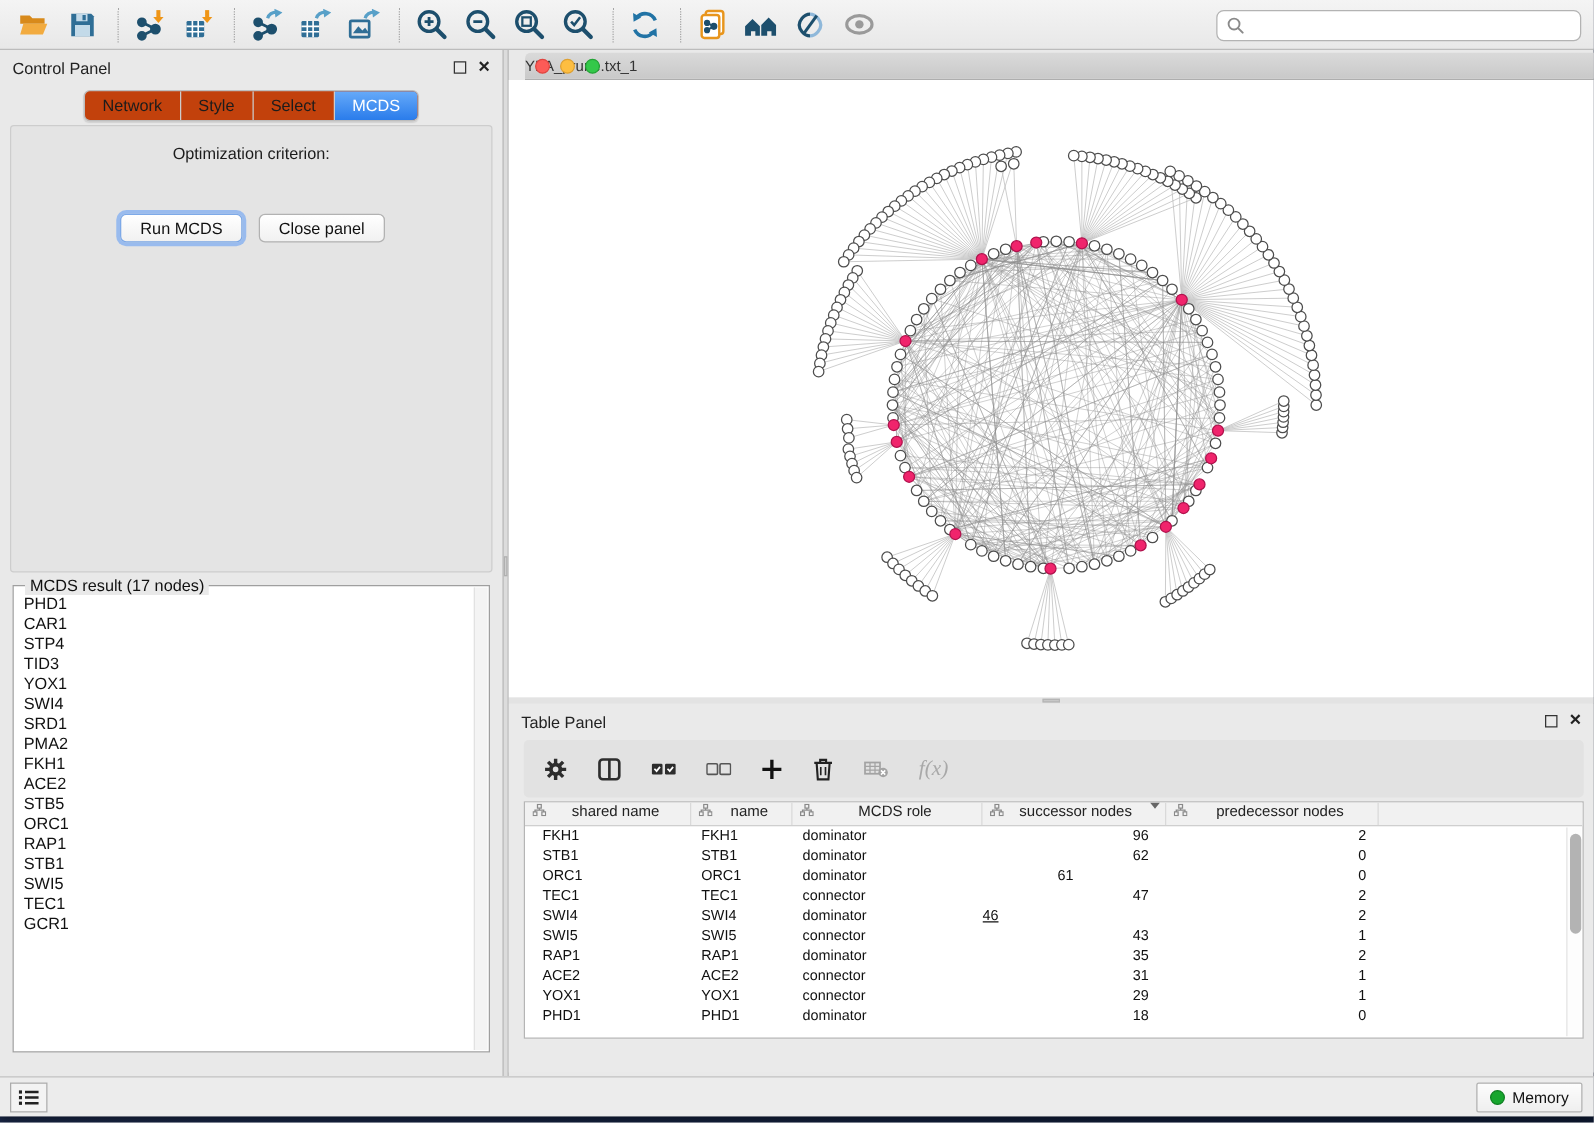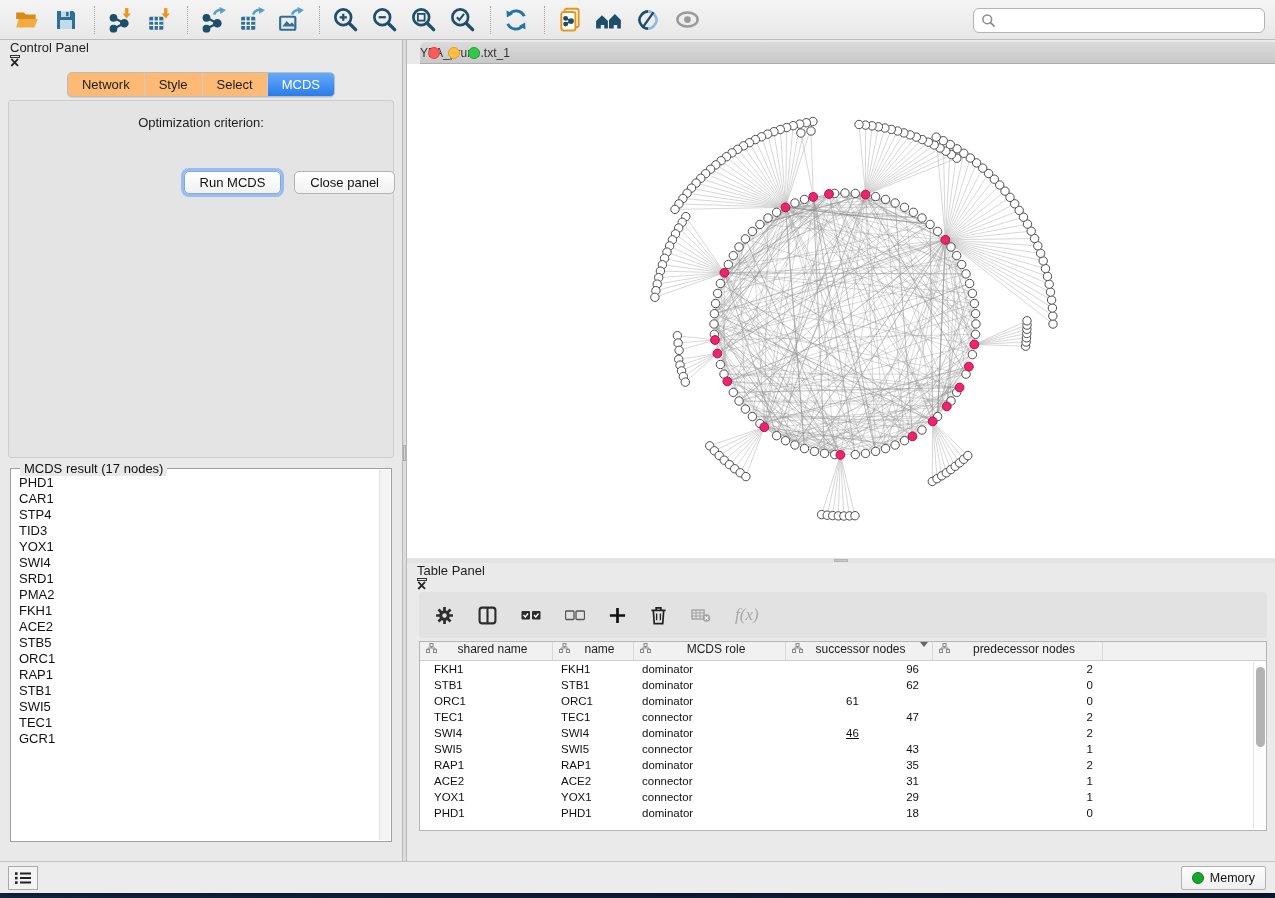--- a/index.html
+++ b/index.html
@@ -16,36 +16,36 @@
     background:linear-gradient(#f4f4f4,#e8e8e8); border-bottom:1px solid #bcbcbc;
     display:flex; align-items:center; padding-left:12px; }
   .tbtn { width:30px; height:30px; display:flex; align-items:center; justify-content:center; margin-right:9px; border-radius:4px; }
   .tsep { width:1px; height:28px; border-left:1px dotted #a6a6a6; margin:0 10px 0 4px; }
   #searchbox { position:absolute; right:10px; top:8px; width:292px; height:25px; background:#fff;
     border:1px solid #b3b3b3; border-radius:6px; display:flex; align-items:center; padding:0 7px; }
   #searchbox input { flex:1; border:none; outline:none; font-size:13px; background:transparent; margin-left:5px; }
 
   
   #cp { position:absolute; left:0; top:40px; width:402px; height:821px; background:#e9e9e9; }
-  .panel-head { height:28px; display:flex; align-items:flex-start; padding:0 10px; font-size:13px; color:#222;flex-direction:column; }
+  .panel-head { height:28px; display:flex; align-items:center; padding:0 10px; font-size:13px; color:#222; }
   .panel-head .spacer { flex:1; }
   .float-ic { width:10px; height:10px; border:1.6px solid #333; margin-right:10px; display:inline-block; }
   .close-ic { font-size:16px; font-weight:bold; color:#222; line-height:10px; }
   #cp-tabs { position:absolute; left:0; top:32px; width:402px; display:flex; justify-content:center; }
-  .seg { display:inline-flex; background:#fdba74; border:1px solid #bdbdbd; border-radius:5px; overflow:hidden; box-shadow:0 1px 1px rgba(0,0,0,.10); }
+  .seg { display:inline-flex; background:#c2410c; border:1px solid #bdbdbd; border-radius:5px; overflow:hidden; box-shadow:0 1px 1px rgba(0,0,0,.10); }
   .seg button { font-family:inherit; font-size:13px; padding:4px 14px; background:transparent; border:none; border-left:1px solid #cccccc; color:#1c1c1c; white-space:nowrap; }
   .seg button:first-child { border-left:none; }
   .seg button.active { background:linear-gradient(#66aaf9,#2a7ceb); color:#fff; }
   #cp-inner { position:absolute; left:8px; top:60px; width:386px; height:358px; background:#e4e4e4; border:1px solid #cdcdcd; border-radius:3px; }
   #crit-label { text-align:center; font-size:13px; margin-top:14px; }
   .select { position:absolute; left:37px; top:34px; width:312px; height:24px; background:#fff; border:1px solid #b6b6b6; border-radius:4px;
     display:flex; align-items:center; font-size:13px; padding-left:9px; }
   .select .stepper { position:absolute; right:2px; top:2px; bottom:2px; width:19px; border-radius:3px;
     background:linear-gradient(#6fb0fa,#2d7ce9); display:flex; flex-direction:column; align-items:center; justify-content:center; }
-  .btn-row { position:absolute; left:0; top:70px; width:386px; display:flex; justify-content:flex-end; gap:13px; }
+  .btn-row { position:absolute; left:0; top:70px; width:386px; display:flex; justify-content:center; gap:13px; }
   .mac-btn { font-family:inherit; font-size:13px; padding:3px 15px; background:linear-gradient(#ffffff,#f1f1f1);
     border:1px solid #b2b2b2; border-radius:5px; color:#111; }
   .mac-btn.focused { box-shadow:0 0 0 3px rgba(104,160,245,.60); border-color:#7da9e8; }
   #groupbox { position:absolute; left:10px; top:428px; width:382px; height:374px; border:1px solid #9f9f9f; background:#fff; }
   #gb-title { position:absolute; top:-8px; left:9px; background:#e9e9e9; padding:0 4px; font-size:13px; color:#111; }
   #mcds-list { position:absolute; left:1px; top:6px; right:13px; bottom:1px; overflow:hidden; padding-left:7px; }
   .mcds-item { font-size:13px; line-height:16px; color:#111; }
   #mcds-scroll { position:absolute; top:1px; right:1px; bottom:1px; width:11px; background:#f4f4f4; border-left:1px solid #e2e2e2; }
 
   
@@ -1158,21 +1158,21 @@
             <div class="tcell" style="width: 133px; text-align: left; padding: 0px 0px 0px 14px;">TEC1</div>
             <div class="tcell" style="width: 81px; text-align: left; padding: 0px 0px 0px 8px;">TEC1</div>
             <div class="tcell" style="width: 152px; text-align: left; padding: 0px 0px 0px 8px;">connector</div>
             <div class="tcell" style="width: 147px; text-align: right; padding: 0px 14px 0px 0px;">47</div>
             <div class="tcell" style="width: 170px; text-align: right; padding: 0px 10px 0px 0px;">2</div>
           </div>
           <div class="trow">
             <div class="tcell" style="width: 133px; text-align: left; padding: 0px 0px 0px 14px;">SWI4</div>
             <div class="tcell" style="width: 81px; text-align: left; padding: 0px 0px 0px 8px;">SWI4</div>
             <div class="tcell" style="width: 152px; text-align: left; padding: 0px 0px 0px 8px;">dominator</div>
-            <div class="tcell" style="width: 147px; text-align: center; padding: 0px 14px 0px 0px; text-decoration: underline;">46</div>
+            <div class="tcell" style="width: 147px; text-align: left; padding: 0px 14px 0px 0px; text-decoration: underline;">46</div>
             <div class="tcell" style="width: 170px; text-align: right; padding: 0px 10px 0px 0px;">2</div>
           </div>
           <div class="trow">
             <div class="tcell" style="width: 133px; text-align: left; padding: 0px 0px 0px 14px;">SWI5</div>
             <div class="tcell" style="width: 81px; text-align: left; padding: 0px 0px 0px 8px;">SWI5</div>
             <div class="tcell" style="width: 152px; text-align: left; padding: 0px 0px 0px 8px;">connector</div>
             <div class="tcell" style="width: 147px; text-align: right; padding: 0px 14px 0px 0px;">43</div>
             <div class="tcell" style="width: 170px; text-align: right; padding: 0px 10px 0px 0px;">1</div>
           </div>
           <div class="trow">

